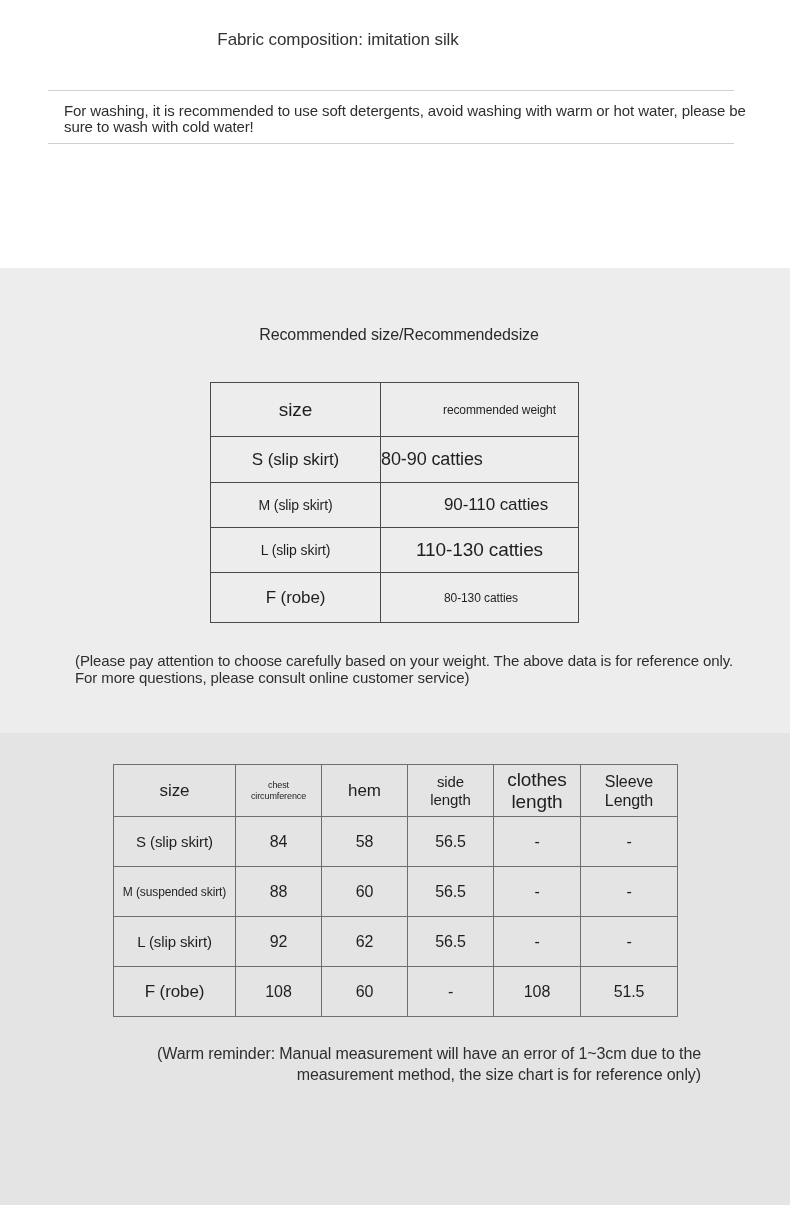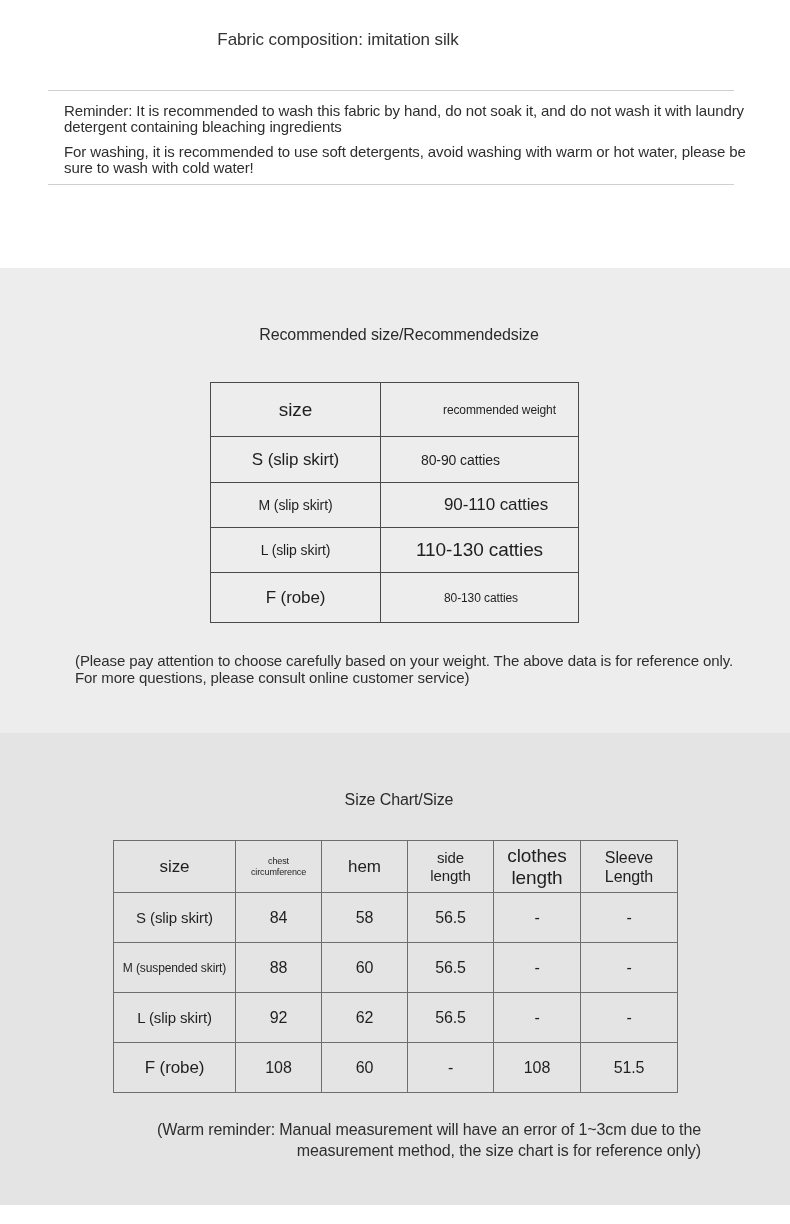--- a/index.html
+++ b/index.html
@@ -41,21 +41,21 @@
   .t1 .rowh  { height:54px; }
   .t1 .row0  { height:46px; }
   .t1 .row1  { height:45px; }
   .t1 .row2  { height:45px; }
   .t1 .row3  { height:50px; }
   .t1 .h-size   { font-size:19px; }
   .t1 .h-weight { font-size:12px; text-align:left; padding-left:62px; white-space:nowrap; }
   .cell-lg { font-size:17px; }
   .cell-sm { font-size:14px; }
   .wcell { text-align:left !important; white-space:nowrap; }
-  .w0 { padding-left:40px; font-size:14px; }
+  .w0 { font-size:18px; }
   .w1 { padding-left:63px; font-size:17px; }
   .w2 { padding-left:35px; font-size:19px; }
   .w3 { padding-left:63px; font-size:12px; }
   .note-b {
     margin:30px 0 0 75px; width:660px;
     font-size:15px; line-height:16.5px; color:#2e2e2e;
   }
 
   
   .sec-chart { height:472px; background:#e4e4e4; overflow:hidden; }
@@ -83,21 +83,20 @@
 
   
   .bottom-strip { height:19px; background:#ffffff; }
 </style>
 </head>
 <body>
 
 <div class="sec-top">
   <div class="top-title">Fabric composition: imitation silk</div>
   <hr class="hr1">
-  <p class="reminder">Reminder: It is recommended to wash this fabric by hand, do not soak it, and do not wash it with laundry detergent containing bleaching ingredients</p>
   <p class="reminder">For washing, it is recommended to use soft detergents, avoid washing with warm or hot water, please be sure to wash with cold water!</p>
   <hr class="hr2">
 </div>
 
 <div class="sec-rec">
   <div class="sec-title">Recommended size/Recommendedsize</div>
 
   <table class="t1">
     <colgroup>
         <col style="width:170px">
@@ -124,21 +123,20 @@
         <td class="cell-lg">F (robe)</td>
         <td class="wcell w3">80-130 catties</td>
       </tr>
     </tbody>
   </table>
 
   <p class="note-b">(Please pay attention to choose carefully based on your weight. The above data is for reference only. For more questions, please consult online customer service)</p>
 </div>
 
 <div class="sec-chart">
-  <div class="sec-title">Size Chart/Size</div>
 
   <table class="t2">
     <colgroup>
       <col style="width:122px">
         <col style="width:86px">
         <col style="width:86px">
       <col style="width:86px">
         <col style="width:87px">
         <col style="width:97px">
     </colgroup>

